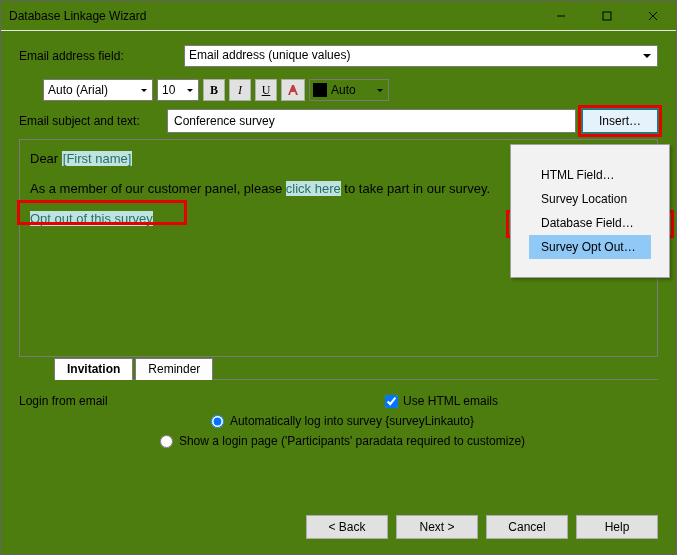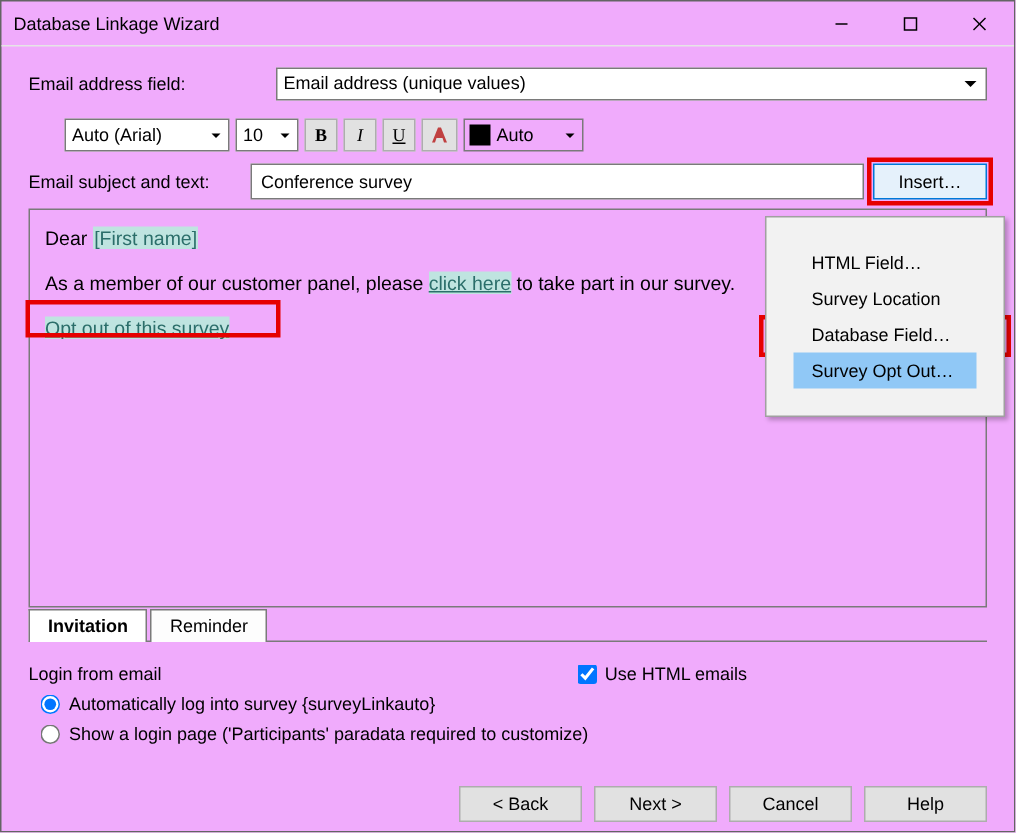--- a/index.html
+++ b/index.html
@@ -1,17 +1,17 @@
 <!DOCTYPE html>
 <html><head>
 <meta charset="utf-8">
 <style>
 * { box-sizing: border-box; margin: 0; padding: 0; }
 body { font-family: "Segoe UI", Tahoma, sans-serif; font-size: 12px; background: #fff; width: 677px; height: 555px; position: relative; color: #000; }
-.window { width: 677px; height: 555px; border: 1px solid #646464; background: #f0abfc; display: flex; flex-direction: column; }
+.window { width: 677px; height: 555px; border: 1px solid #646464; background: #4d7c0f; display: flex; flex-direction: column; }
 .titlebar { height: 30px; display: flex; align-items: center; padding-left: 8px; border-bottom: 1px solid #e5e5e5; }
 .titlebar-title { flex: 1; }
 .titlebar-btn { width: 46px; height: 30px; display: flex; align-items: center; justify-content: center; font-family: "Segoe MDL2 Assets", sans-serif; font-size: 10px; cursor: default; }
 .content { flex: 1; padding: 14px 18px 12px 18px; display: flex; flex-direction: column; }
 .row { display: flex; align-items: center; margin-bottom: 12px; }
 .label { width: 165px; }
 .email-select { flex: 1; height: 22px; border: 1px solid #7a7a7a; padding: 2px 4px; background: #fff; position: relative; display: flex; }
 .email-select::after { content: ""; position: absolute; right: 6px; top: 50%; margin-top: -2px; border-left: 4px solid transparent; border-right: 4px solid transparent; border-top: 4px solid #000; }
 .toolbar { display: flex; align-items: center; gap: 4px; margin-bottom: 8px; padding-left: 24px; }
 .toolbar select, .toolbar .tcombo { height: 22px; border: 1px solid #7a7a7a; background: #fff; padding: 1px 18px 1px 4px; font-size: 12px; position: relative; display: inline-flex; align-items: center; }
@@ -24,34 +24,34 @@
 .color-combo { width: 80px; display: inline-flex; align-items: center; position: relative; border: 1px solid #7a7a7a; height: 22px; padding: 1px 16px 1px 3px; }
 .color-combo::after { content: ""; position: absolute; right: 5px; top: 50%; margin-top: -1px; border-left: 3px solid transparent; border-right: 3px solid transparent; border-top: 3px solid #000; }
 .swatch { width: 14px; height: 14px; background: #000; margin-right: 4px; }
 .color-btn { width: 24px; height: 22px; border: 1px solid #adadad; background: #e1e1e1; display: inline-flex; align-items: center; justify-content: center; position: relative; }
 .color-btn svg { width: 14px; height: 14px; }
 .subject-row { display: flex; align-items: center; margin-bottom: 6px; }
 .subject-label { width: 148px; }
 .subject-input { flex: 1; height: 24px; border: 1px solid #7a7a7a; padding: 2px 6px; font-size: 12px; font-family: inherit; }
 .insert-btn { width: 76px; height: 24px; margin-left: 6px; border: 1px solid #0078d7; background: #e5f1fb; font-size: 12px; cursor: default; }
 .hl-red { position: absolute; border: 3px solid #e60000; pointer-events: none; }
-.editor { border: 1px solid #7a7a7a; height: 266px; padding: 8px 10px; font-family: Arial, sans-serif; font-size: 13px; line-height: 1.7; overflow: hidden; }
+.editor { border: 1px solid #7a7a7a; height: 218px; padding: 8px 10px; font-family: Arial, sans-serif; font-size: 13px; line-height: 1.7; overflow: hidden; }
 .placeholder-ch { background: #bfe4e0; color: #2b6e6a; padding: 0 1px; }
-.link-look { background: #bfe4e0; color: #2b6e6a; text-decoration: underline; }
-.tabrow { display: flex; border-bottom: 1px solid #7a7a7a; margin-top: 0; }
+.link-look { background: #bfe4e0; color: #2b6e6a; }
+.tabrow { display: flex; border-bottom: 1px solid #7a7a7a; margin-top: 0; margin-left: 35px; }
 .tab { padding: 3px 12px 4px; border: 1px solid #7a7a7a; border-bottom: none; margin-right: 2px; background: #fff; position: relative; top: 1px; font-size: 12px; }
 .tab.active { font-weight: bold; background: #fff; }
 .tab.inactive { background: #fdfdfd; }
 .bottom-opts { margin-top: 14px; }
 .opt-header { display: flex; align-items: center; margin-bottom: 6px; }
 .opt-header .spacer { flex: 1; }
 .checkbox-row { display: flex; align-items: center; }
 .checkbox-row input { margin-right: 5px; }
 .radio-group { padding-left: 8px; margin-top: 2px; }
-.radio-row { display: flex; align-items: center; margin-bottom: 6px; }
+.radio-row { display: flex; align-items: center; margin-bottom: 6px; justify-content: center; }
 .radio-row input { margin-right: 6px; }
 .footer { padding: 10px 18px 15px; display: flex; justify-content: flex-end; gap: 8px; }
 .footer-btn { width: 82px; height: 24px; border: 1px solid #adadad; background: #e1e1e1; font-size: 12px; cursor: default; }
 .context-menu { position: absolute; top: 144px; left: 510px; width: 160px; background: #f2f2f2; border: 1px solid #a0a0a0; box-shadow: 2px 2px 3px rgba(0,0,0,0.25); padding: 18px; z-index: 50; }
 .menu-item { padding: 5px 12px; font-size: 12px; background: #f2f2f2; }
 .menu-item.hl { background: #90c8f6; }
 </style>
 </head>
 <body>
 

